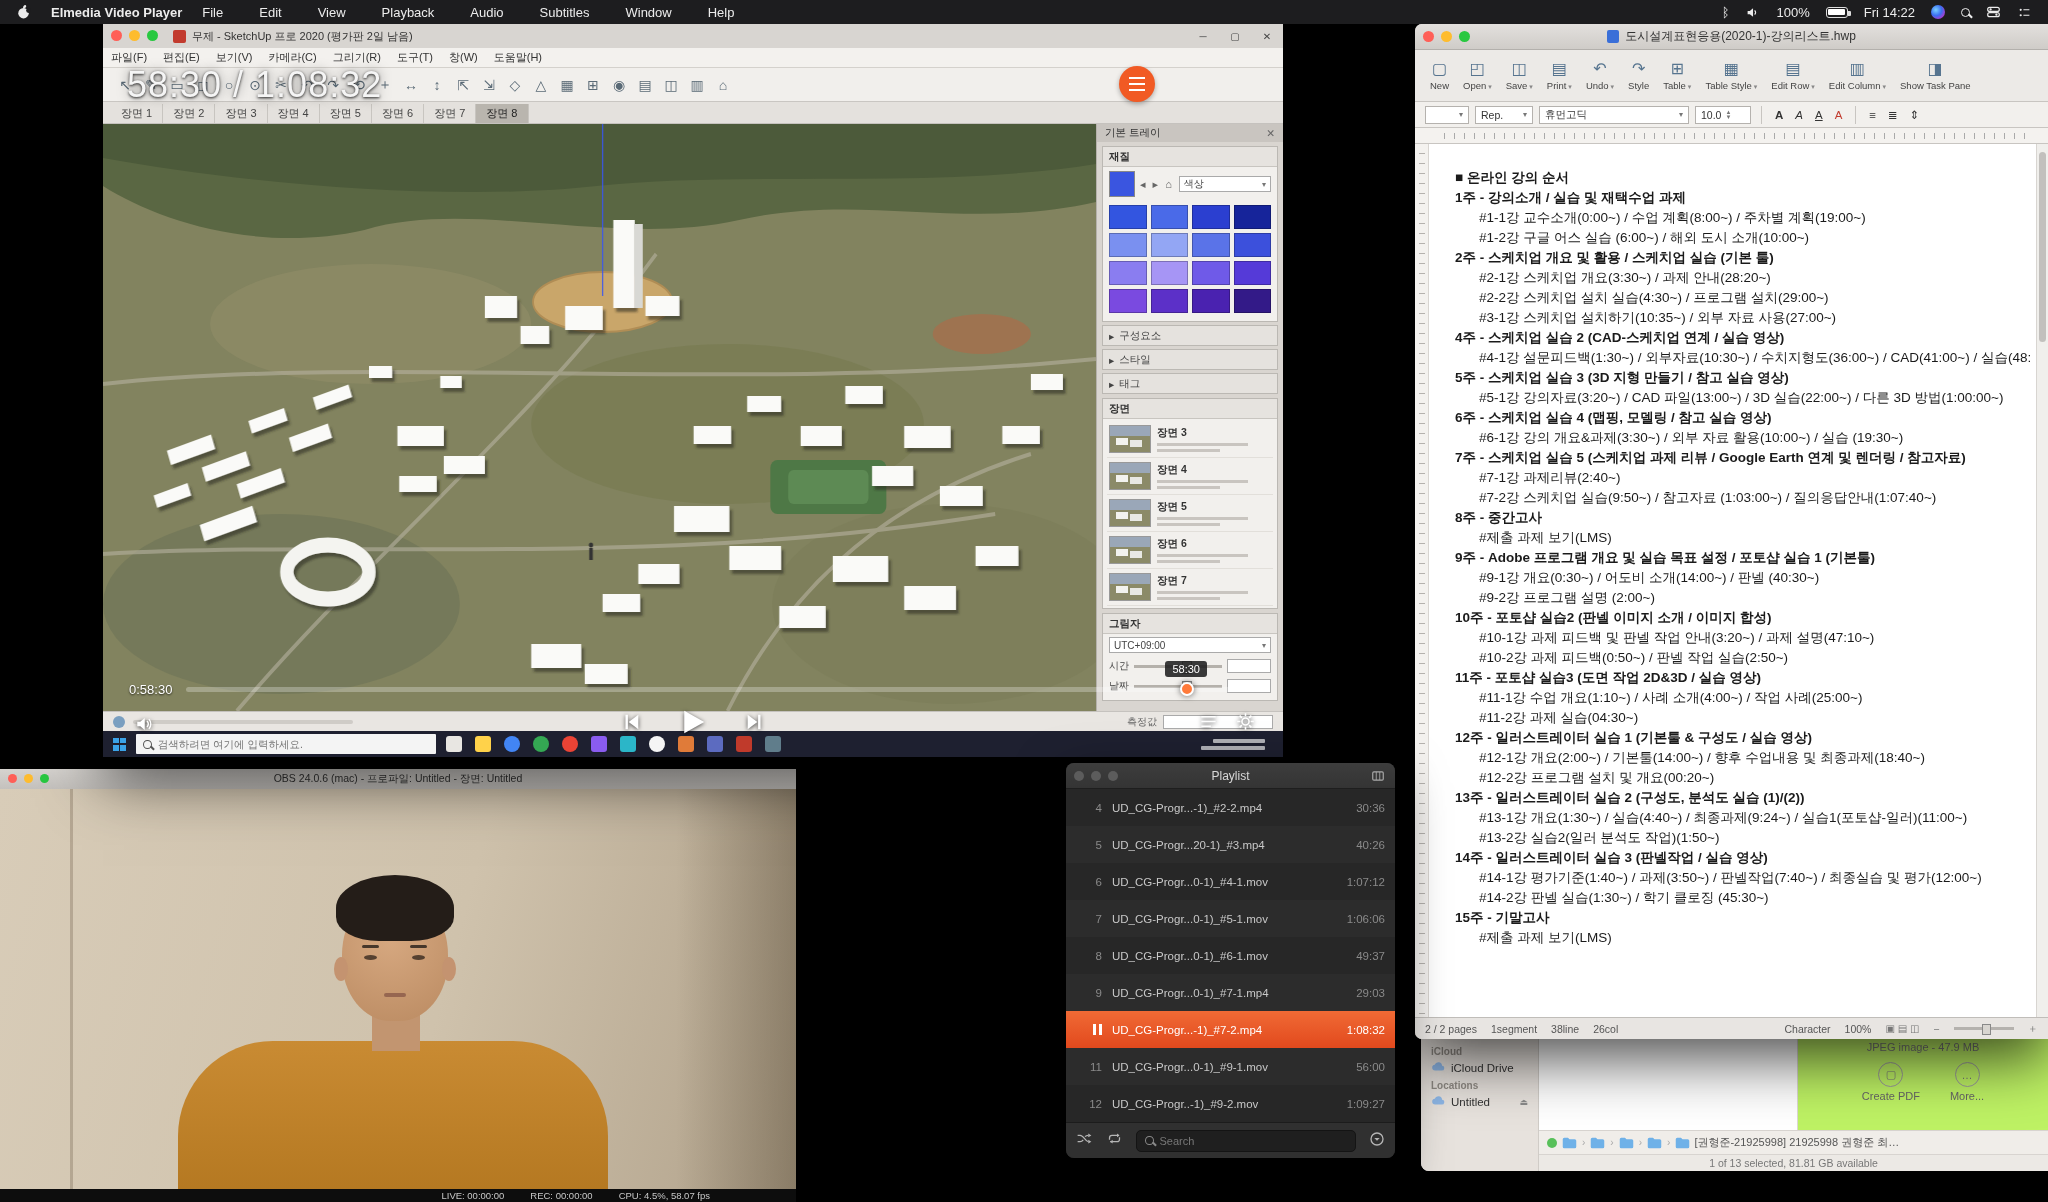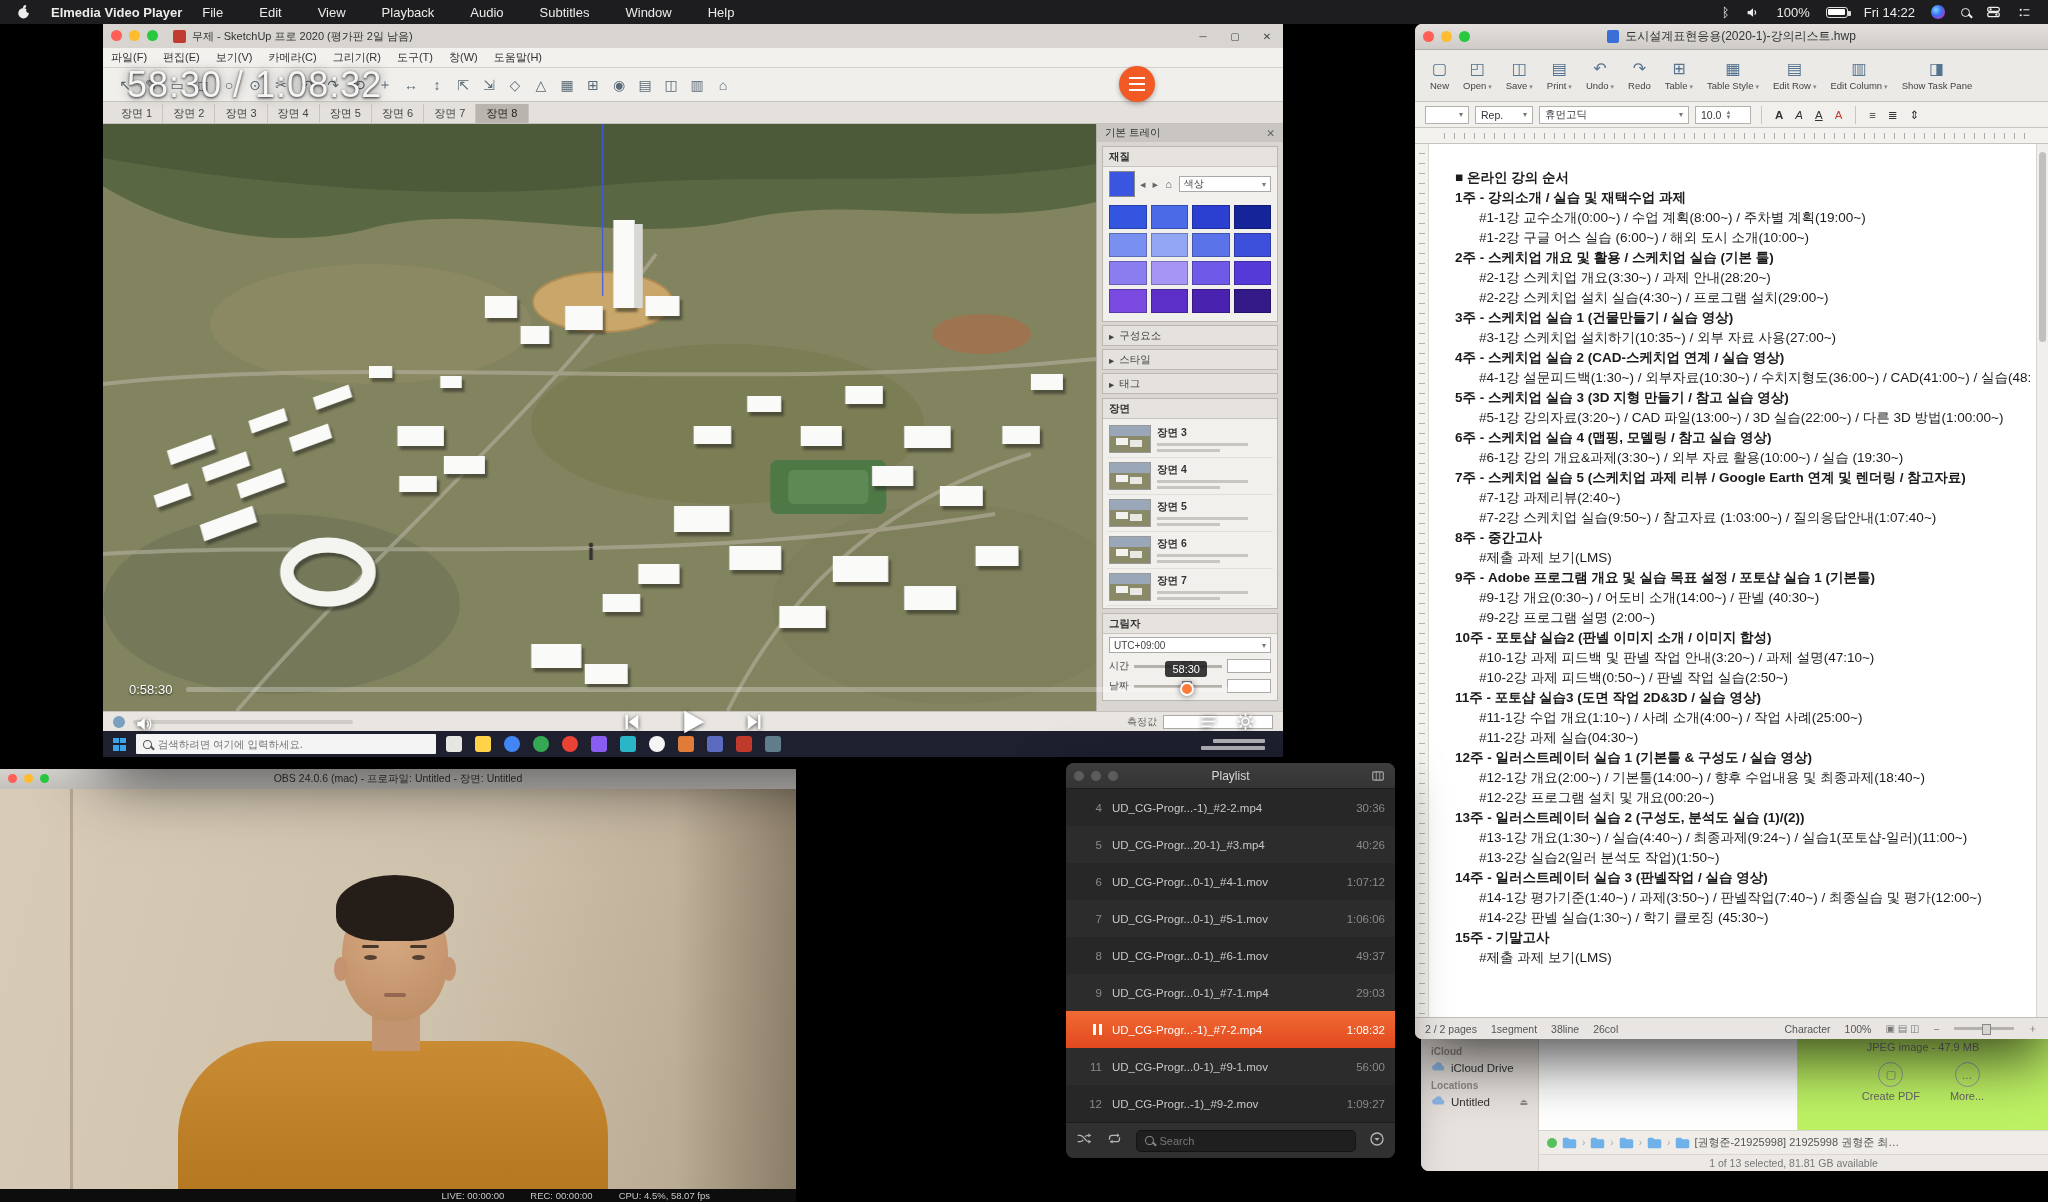--- a/index.html
+++ b/index.html
@@ -676,21 +676,21 @@
           <span class="l">Print</span>
         </span>
 
         <span class="hwp-tool has-caret">
           <span class="g">↶</span>
           <span class="l">Undo</span>
         </span>
 
         <span class="hwp-tool">
           <span class="g">↷</span>
-          <span class="l">Redo</span>
+          <span class="l">Style</span>
         </span>
 
         <span class="hwp-tool has-caret">
           <span class="g">⊞</span>
           <span class="l">Table</span>
         </span>
 
         <span class="hwp-tool has-caret">
           <span class="g">▦</span>
           <span class="l">Table Style</span>
@@ -748,21 +748,20 @@
       <div class="vruler"></div>
       <div class="hwp-doc-text">
 
       <div class="doc-line bold">■ 온라인 강의 순서</div>
           <div class="doc-line bold">1주 - 강의소개 / 실습 및 재택수업 과제</div>
           <div class="doc-line indent">#1-1강 교수소개(0:00~) / 수업 계획(8:00~) / 주차별 계획(19:00~)</div>
           <div class="doc-line indent">#1-2강 구글 어스 실습 (6:00~) / 해외 도시 소개(10:00~)</div>
           <div class="doc-line bold">2주 - 스케치업 개요 및 활용 / 스케치업 실습 (기본 툴)</div>
           <div class="doc-line indent">#2-1강 스케치업 개요(3:30~) / 과제 안내(28:20~)</div>
           <div class="doc-line indent">#2-2강 스케치업 설치 실습(4:30~) / 프로그램 설치(29:00~)</div>
-          <div class="doc-line bold">3주 - 스케치업 실습 1 (건물만들기 / 실습 영상)</div>
           <div class="doc-line indent">#3-1강 스케치업 설치하기(10:35~) / 외부 자료 사용(27:00~)</div>
           <div class="doc-line bold">4주 - 스케치업 실습 2 (CAD-스케치업 연계 / 실습 영상)</div>
           <div class="doc-line indent">#4-1강 설문피드백(1:30~) / 외부자료(10:30~) / 수치지형도(36:00~) / CAD(41:00~) / 실습(48:00</div>
           <div class="doc-line bold">5주 - 스케치업 실습 3 (3D 지형 만들기 / 참고 실습 영상)</div>
           <div class="doc-line indent">#5-1강 강의자료(3:20~) / CAD 파일(13:00~) / 3D 실습(22:00~) / 다른 3D 방법(1:00:00~)</div>
           <div class="doc-line bold">6주 - 스케치업 실습 4 (맵핑, 모델링 / 참고 실습 영상)</div>
           <div class="doc-line indent">#6-1강 강의 개요&amp;과제(3:30~) / 외부 자료 활용(10:00~) / 실습 (19:30~)</div>
           <div class="doc-line bold">7주 - 스케치업 실습 5 (스케치업 과제 리뷰 / Google Earth 연계 및 렌더링 / 참고자료)</div>
           <div class="doc-line indent">#7-1강 과제리뷰(2:40~)</div>
           <div class="doc-line indent">#7-2강 스케치업 실습(9:50~) / 참고자료 (1:03:00~) / 질의응답안내(1:07:40~)</div>

